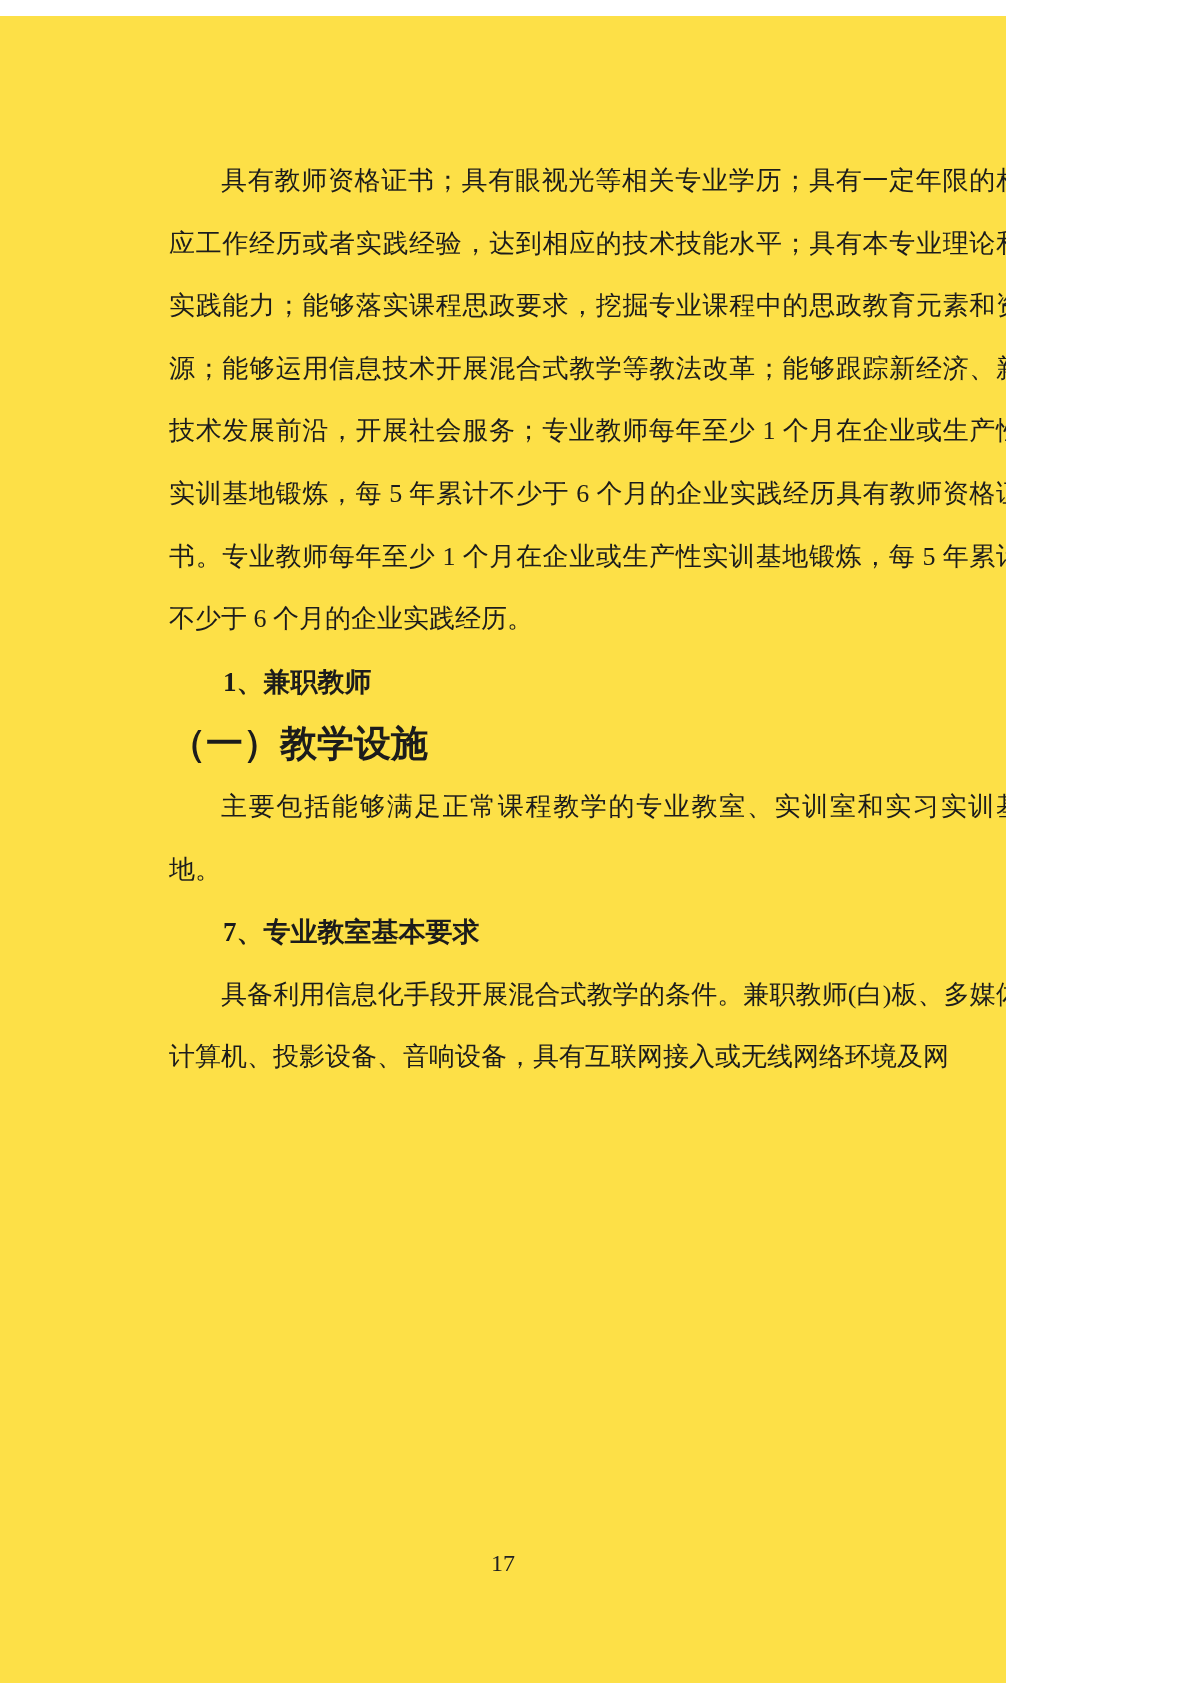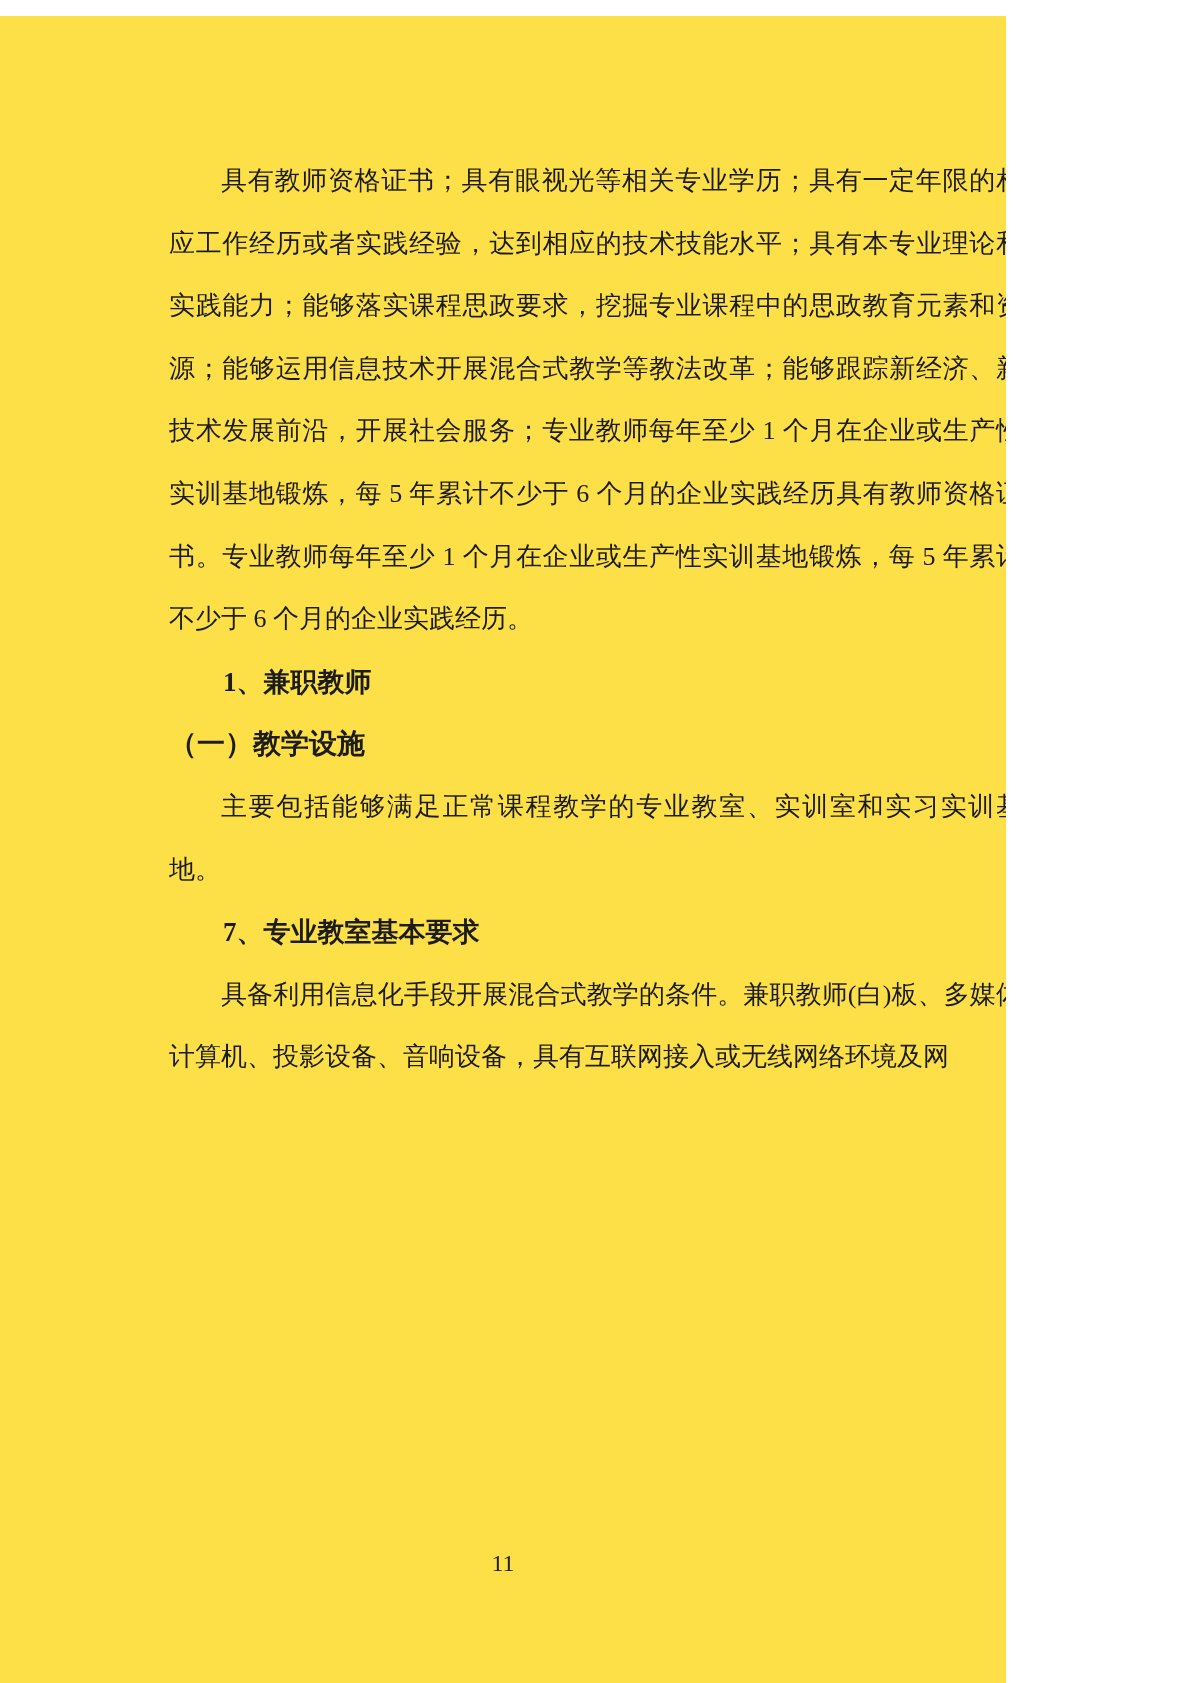--- a/index.html
+++ b/index.html
@@ -42,21 +42,21 @@
     text-indent: 0;
     font-weight: bold;
     font-size: 30px;
     font-family: "Liberation Sans", "DejaVu Sans", sans-serif;
     letter-spacing: 1px;
   }
   .heading-sub {
     margin: 0;
     text-indent: 0;
     font-weight: bold;
-    font-size: 28px;
+    font-size: 37px;
     font-family: "Liberation Serif", "DejaVu Serif", serif;
   }
   .footer {
     position: absolute;
     left: 0;
     top: 1532px;
     width: 100%;
     text-align: center;
     font-size: 24px;
     line-height: 30px;
@@ -70,15 +70,15 @@
   <div class="content">
     <p>具有教师资格证书；具有眼视光等相关专业学历；具有一定年限的相应工作经历或者实践经验，达到相应的技术技能水平；具有本专业理论和实践能力；能够落实课程思政要求，挖掘专业课程中的思政教育元素和资源；能够运用信息技术开展混合式教学等教法改革；能够跟踪新经济、新技术发展前沿，开展社会服务；专业教师每年至少 1 个月在企业或生产性实训基地锻炼，每 5 年累计不少于 6 个月的企业实践经历具有教师资格证书。专业教师每年至少 1 个月在企业或生产性实训基地锻炼，每 5 年累计不少于 6 个月的企业实践经历。</p>
     <div class="heading-minor">1、兼职教师</div>
     <div class="heading-sub">（一）教学设施</div>
     <p>主要包括能够满足正常课程教学的专业教室、实训室和实习实训基地。</p>
     <div class="heading-minor">7、专业教室基本要求</div>
     <p>具备利用信息化手段开展混合式教学的条件。兼职教师(白)板、多媒体计算机、投影设备、音响设备，具有互联网接入或无线网络环境及网</p>
   </div>
 
   <div class="footer">
-    <span>11</span>
+    <span>17</span>
   </div>
 </div>
 
 </body></html>

